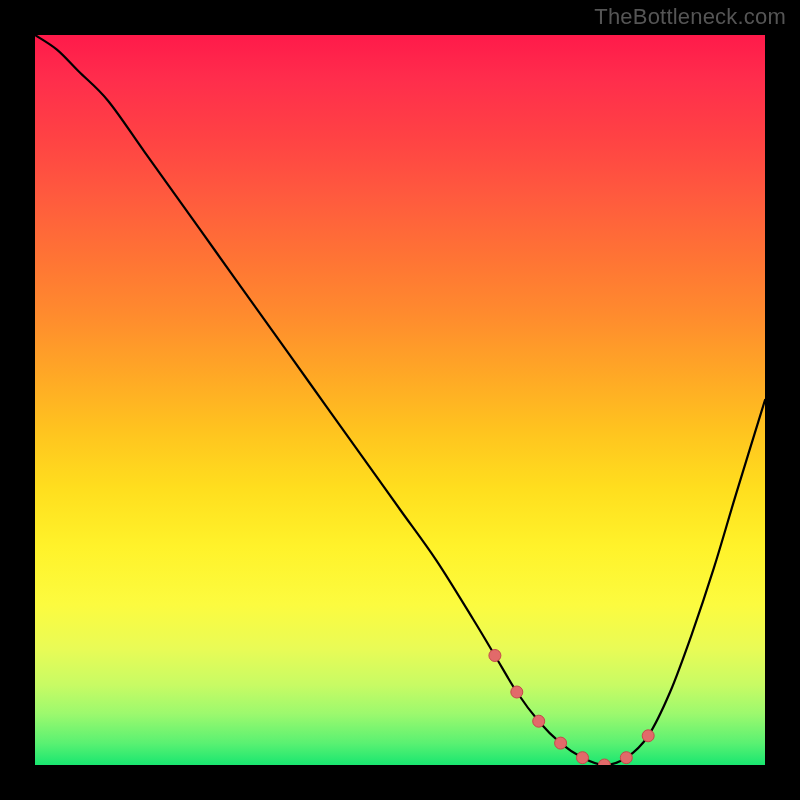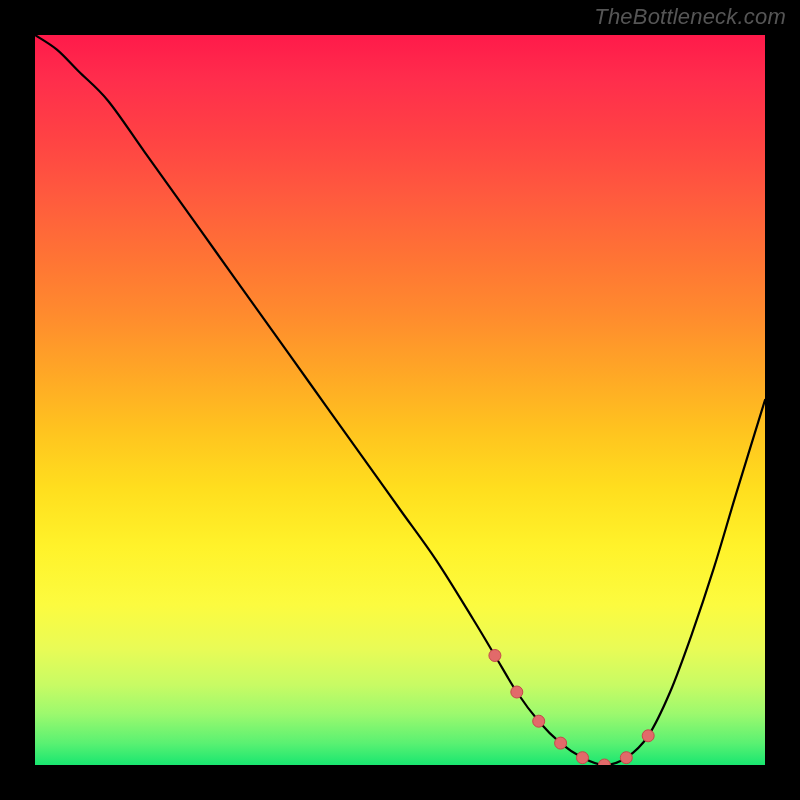--- a/index.html
+++ b/index.html
@@ -20,21 +20,20 @@
   .watermark {
     position: absolute;
     top: 4px;
     right: 14px;
     color: #555;
     font-size: 22px;
     font-weight: 500;
     letter-spacing: 0.2px;
     z-index: 20;
     user-select: none;
-    font-style: italic;
   }
   .plot-area {
     position: absolute;
     left: 35px;
     top: 35px;
     width: 730px;
     height: 730px;
     background: linear-gradient(to bottom,
       #ff1a4a 0%,
       #ff2d4c 6%,

